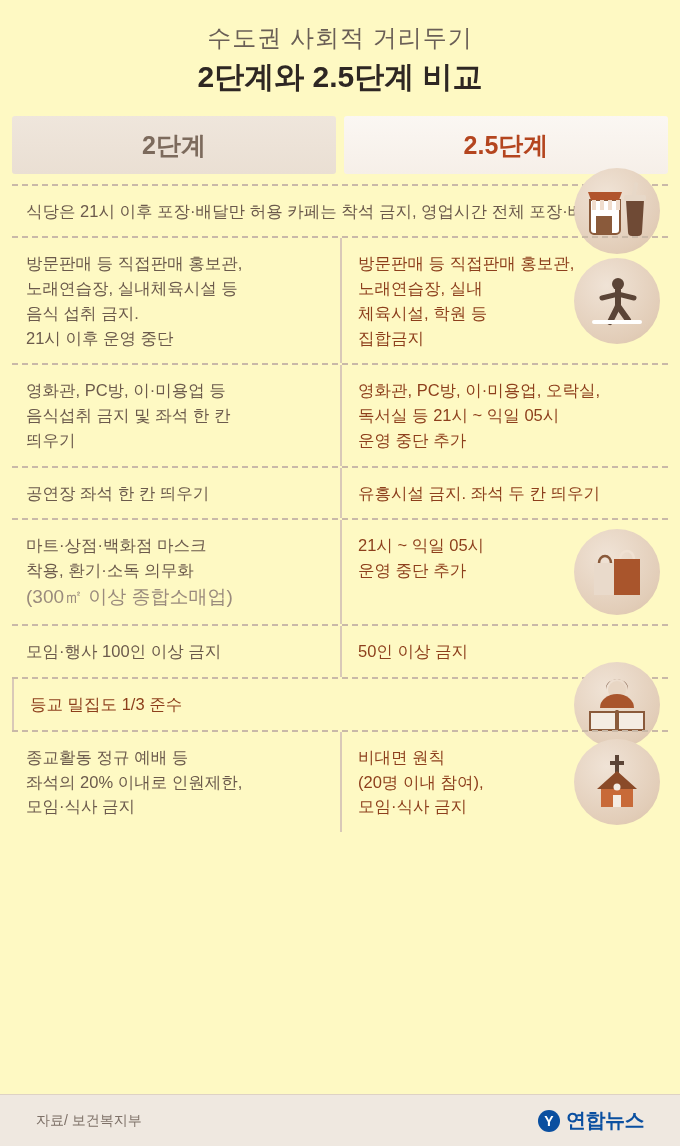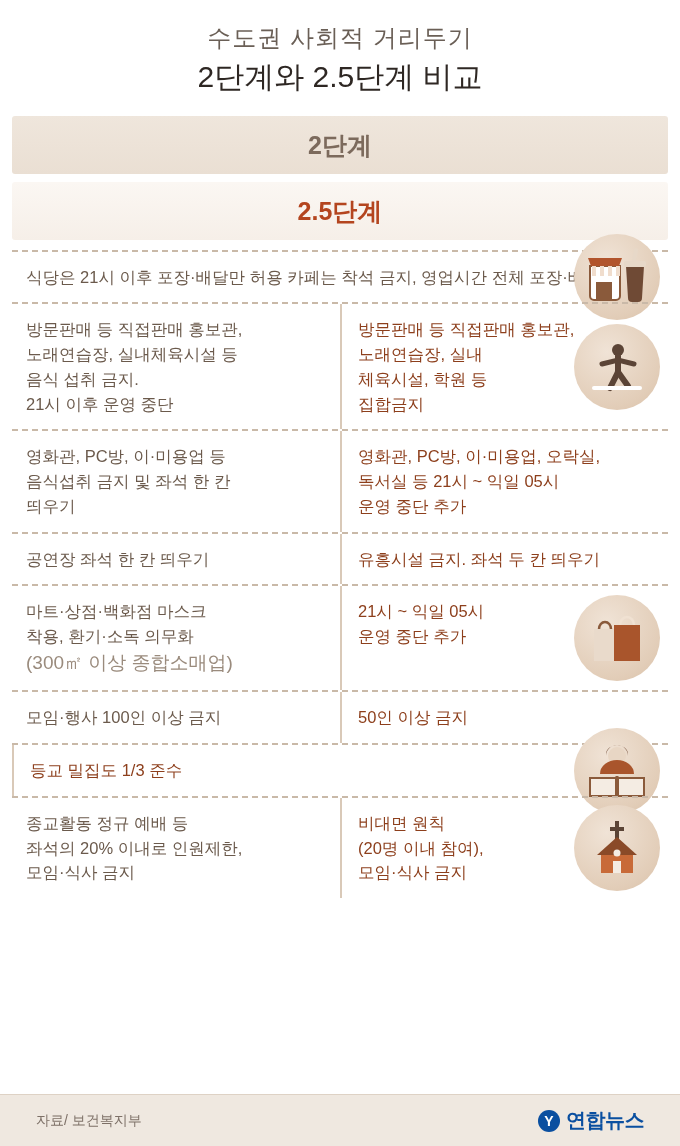--- a/index.html
+++ b/index.html
@@ -6,50 +6,49 @@
   html, body {
     width: 680px;
     height: 1146px;
     font-family: "Liberation Sans", "DejaVu Sans", sans-serif;
     background: #f2ece5;
   }
   .page {
     position: relative;
     width: 680px;
     height: 1146px;
-    background: #ffffff;
+    background: #fef9c3;
     overflow: hidden;
   }
 
   
   .header {
     padding-top: 22px;
     text-align: center;
   }
   .header .sub {
     font-size: 24px;
     letter-spacing: 1px;
     color: #6a5f56;
     font-weight: 400;
     line-height: 1.3;
   }
   .header .main {
     font-size: 30px;
-    font-weight: normal;
+    font-weight: bold;
     color: #2e2723;
     line-height: 1.35;
     margin-top: 4px;
   }
 
   
   .col-heads {
     display: flex;
     margin: 18px 12px 0 12px;
     gap: 8px;
-    flex-direction: column;
   }
   .col-head {
     flex: 1;
     text-align: center;
     padding: 13px 0 12px 0;
     font-size: 25px;
     font-weight: bold;
     border-radius: 3px;
   }
   .col-head.left {

